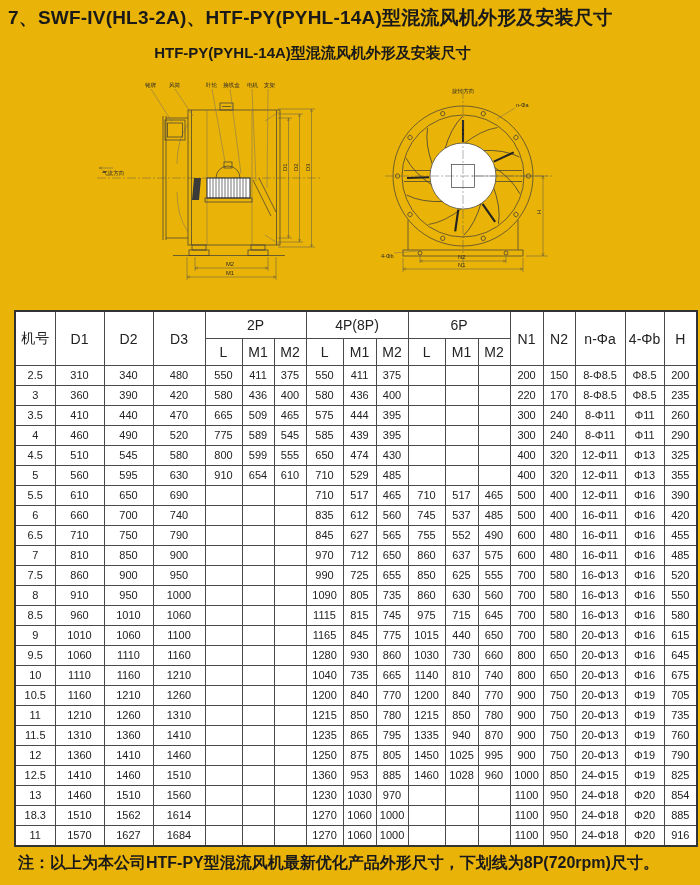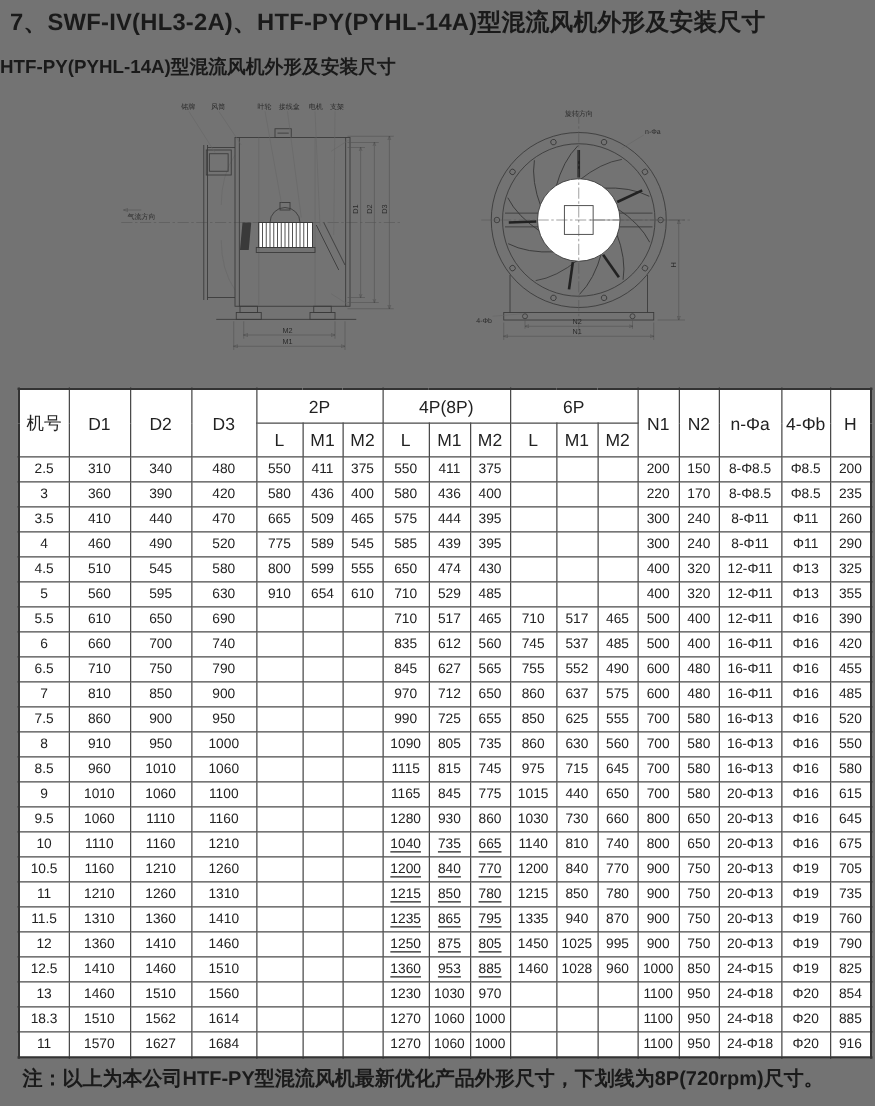--- a/index.html
+++ b/index.html
@@ -1,36 +1,36 @@
 <!DOCTYPE html>
 <html><head>
 <meta charset="utf-8">
 <style>
   html,body{margin:0;padding:0;background:#fff;}
   body{width:700px;height:885px;overflow:hidden;font-family:"Liberation Sans",sans-serif;color:#1a1a1a;position:relative;}
-  .page{position:absolute;inset:0;background:#737373;}
+  .page{position:absolute;inset:0;background:#eab308;}
   .title{position:absolute;left:8px;top:5px;font-size:19px;font-weight:bold;white-space:nowrap;letter-spacing:.2px;}
-  .subtitle{position:absolute;left:0;top:44px;width:625px;text-align:left;font-size:15px;font-weight:bold;white-space:nowrap;}
+  .subtitle{position:absolute;left:0;top:44px;width:625px;text-align:center;font-size:15px;font-weight:bold;white-space:nowrap;}
   .fig{position:absolute;}
   #fig-side{left:95px;top:78px;width:230px;height:218px;}
   #fig-front{left:380px;top:78px;width:260px;height:222px;}
   svg line,svg path,svg rect,svg circle,svg polygon{stroke:#3a3a3a;stroke-width:.7;fill:none;}
   svg .cl{stroke-dasharray:9 2 2 2;stroke-width:.45;stroke:#555;}
   svg .dim{stroke-width:.5;stroke:#555;}
   svg .thin{stroke-width:.45;stroke:#666;}
   svg .thickline{stroke-width:2.1;stroke:#222;}
   svg .solid{fill:#3a3a3a;stroke:none;}
   svg .white{fill:#fff;}
   svg text{font-size:5.6px;fill:#2a2a2a;stroke:none;font-family:"Liberation Sans",sans-serif;}
   svg text.dimtxt{font-size:5.8px;}
   table{position:absolute;left:14px;top:310px;width:679px;border-collapse:collapse;table-layout:fixed;font-size:11px;border:2px solid #333;background:#fff;}
   th,td{border:1px solid #4a4a4a;text-align:center;vertical-align:middle;padding:0;color:#222;overflow:hidden;white-space:nowrap;}
   th{height:26px;font-weight:normal;font-size:14px;}
   td{height:19px;line-height:1;}
-  .ul{text-decoration:underline;text-underline-offset:2.5px;}
+  .ul{text-underline-offset:2.5px;}
   .footnote{position:absolute;left:18px;top:853px;font-size:16px;font-weight:bold;white-space:nowrap;}
 </style>
 </head>
 <body>
 
 <div class="page">
 
   <div class="title">7、SWF-IV(HL3-2A)、HTF-PY(PYHL-14A)型混流风机外形及安装尺寸</div>
   <div class="subtitle">HTF-PY(PYHL-14A)型混流风机外形及安装尺寸</div>
 

